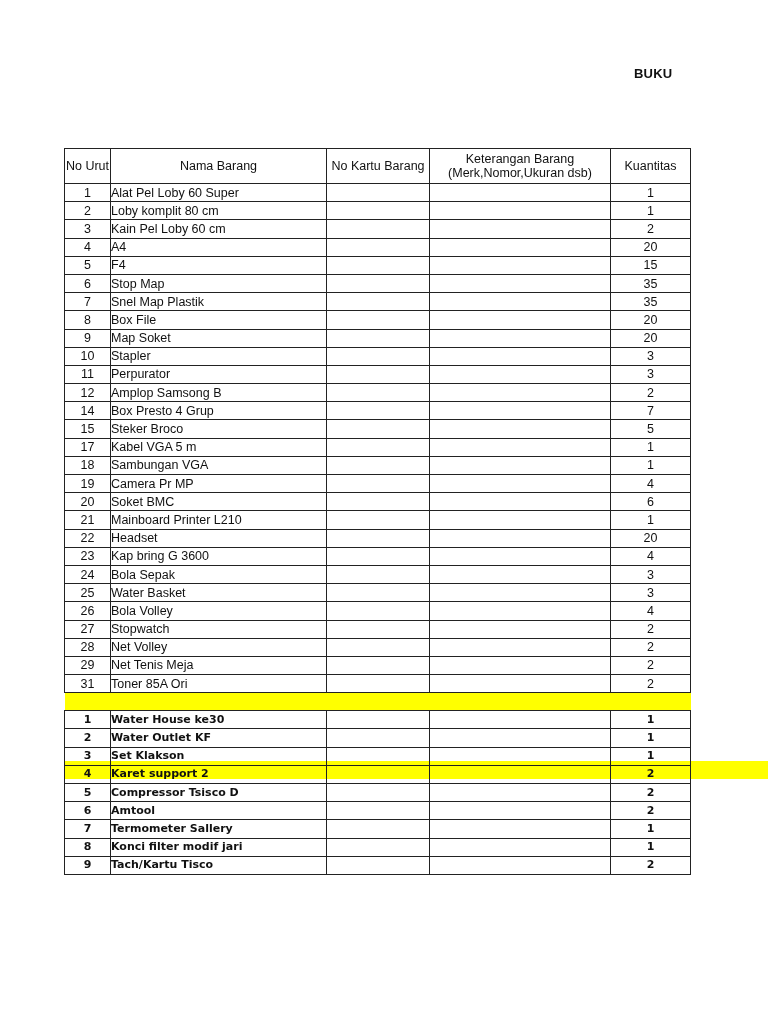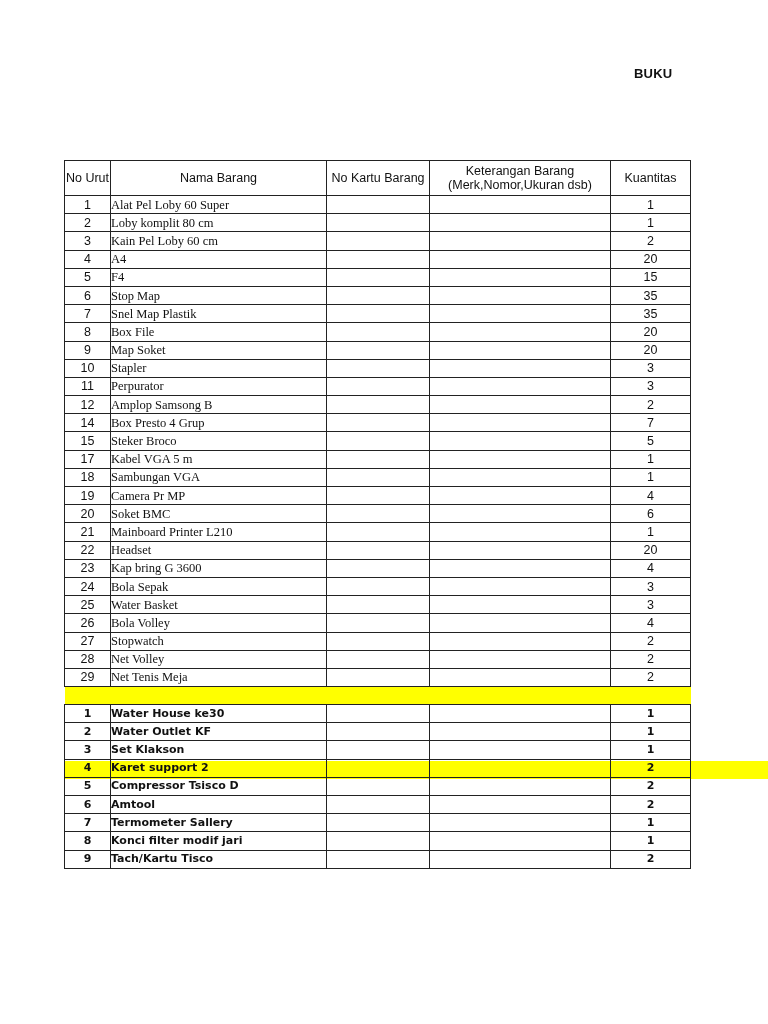--- a/index.html
+++ b/index.html
@@ -1,24 +1,24 @@
 <!DOCTYPE html>
 <html><head>
   <meta charset="utf-8">
   <style>
     html, body { margin: 0; padding: 0; background: #ffffff; }
     body { width: 768px; height: 1024px; position: relative; overflow: hidden; font-family: "Liberation Sans", sans-serif; color: #111; }
     .title { position: absolute; left: 634px; top: 66px; font-size: 13px; font-weight: bold; letter-spacing: 0.2px; }
     .yellow-band { position: absolute; left: 64px; top: 761px; width: 704px; height: 18px; background: #ffff00; }
-    table.inv { position: absolute; left: 64px; top: 160px; border-collapse: collapse; table-layout: fixed; padding-left: 8px; }
+    table.inv { position: absolute; left: 64px; top: 148px; border-collapse: collapse; table-layout: fixed; padding-left: 8px; }
     table.inv td, table.inv th { border: 1px solid #222; padding: 0; font-size: 12.5px; height: 17.2px; line-height: 16px; overflow: hidden; white-space: nowrap; }
     table.inv th { font-weight: normal; height: 34px; line-height: 14px; text-align: center; vertical-align: middle; white-space: normal; }
     col.c1 { width: 46px; } col.c2 { width: 216px; } col.c3 { width: 103px; } col.c4 { width: 181px; } col.c5 { width: 80px; }
     td.no { text-align: center; }
-    td.name { padding-left: 3px; font-family: Liberation Serif, serif; }
+    td.name { padding-left: 3px; }
     td.qty { text-align: center; }
     tr.sep td { border-top: 1px solid #222; border-bottom: 1px solid #222; border-left: none; border-right: none; background: #ffff00; height: 17px; }
     tr.bold td { font-family: "DejaVu Sans", sans-serif; font-weight: bold; font-size: 11px; }
   </style>
 </head>
 <body>
 
 <div class="title">BUKU</div>
 <div class="yellow-band"></div>
 
@@ -222,20 +222,27 @@
         <td></td>
         <td class="qty">2</td>
       </tr>
       <tr>
         <td class="no">29</td>
         <td class="name">Net Tenis Meja</td>
         <td></td>
         <td></td>
         <td class="qty">2</td>
       </tr>
+      <tr>
+        <td class="no">31</td>
+        <td class="name">Toner 85A Ori</td>
+        <td></td>
+        <td></td>
+        <td class="qty">2</td>
+      </tr>
     </tbody>
   <tbody>
     <tr class="sep">
         <td colspan="5"></td>
       </tr>
   </tbody>
   <tbody id="body2">
       <tr class="bold">
         <td class="no">1</td>
         <td class="name">Water House ke30</td>

